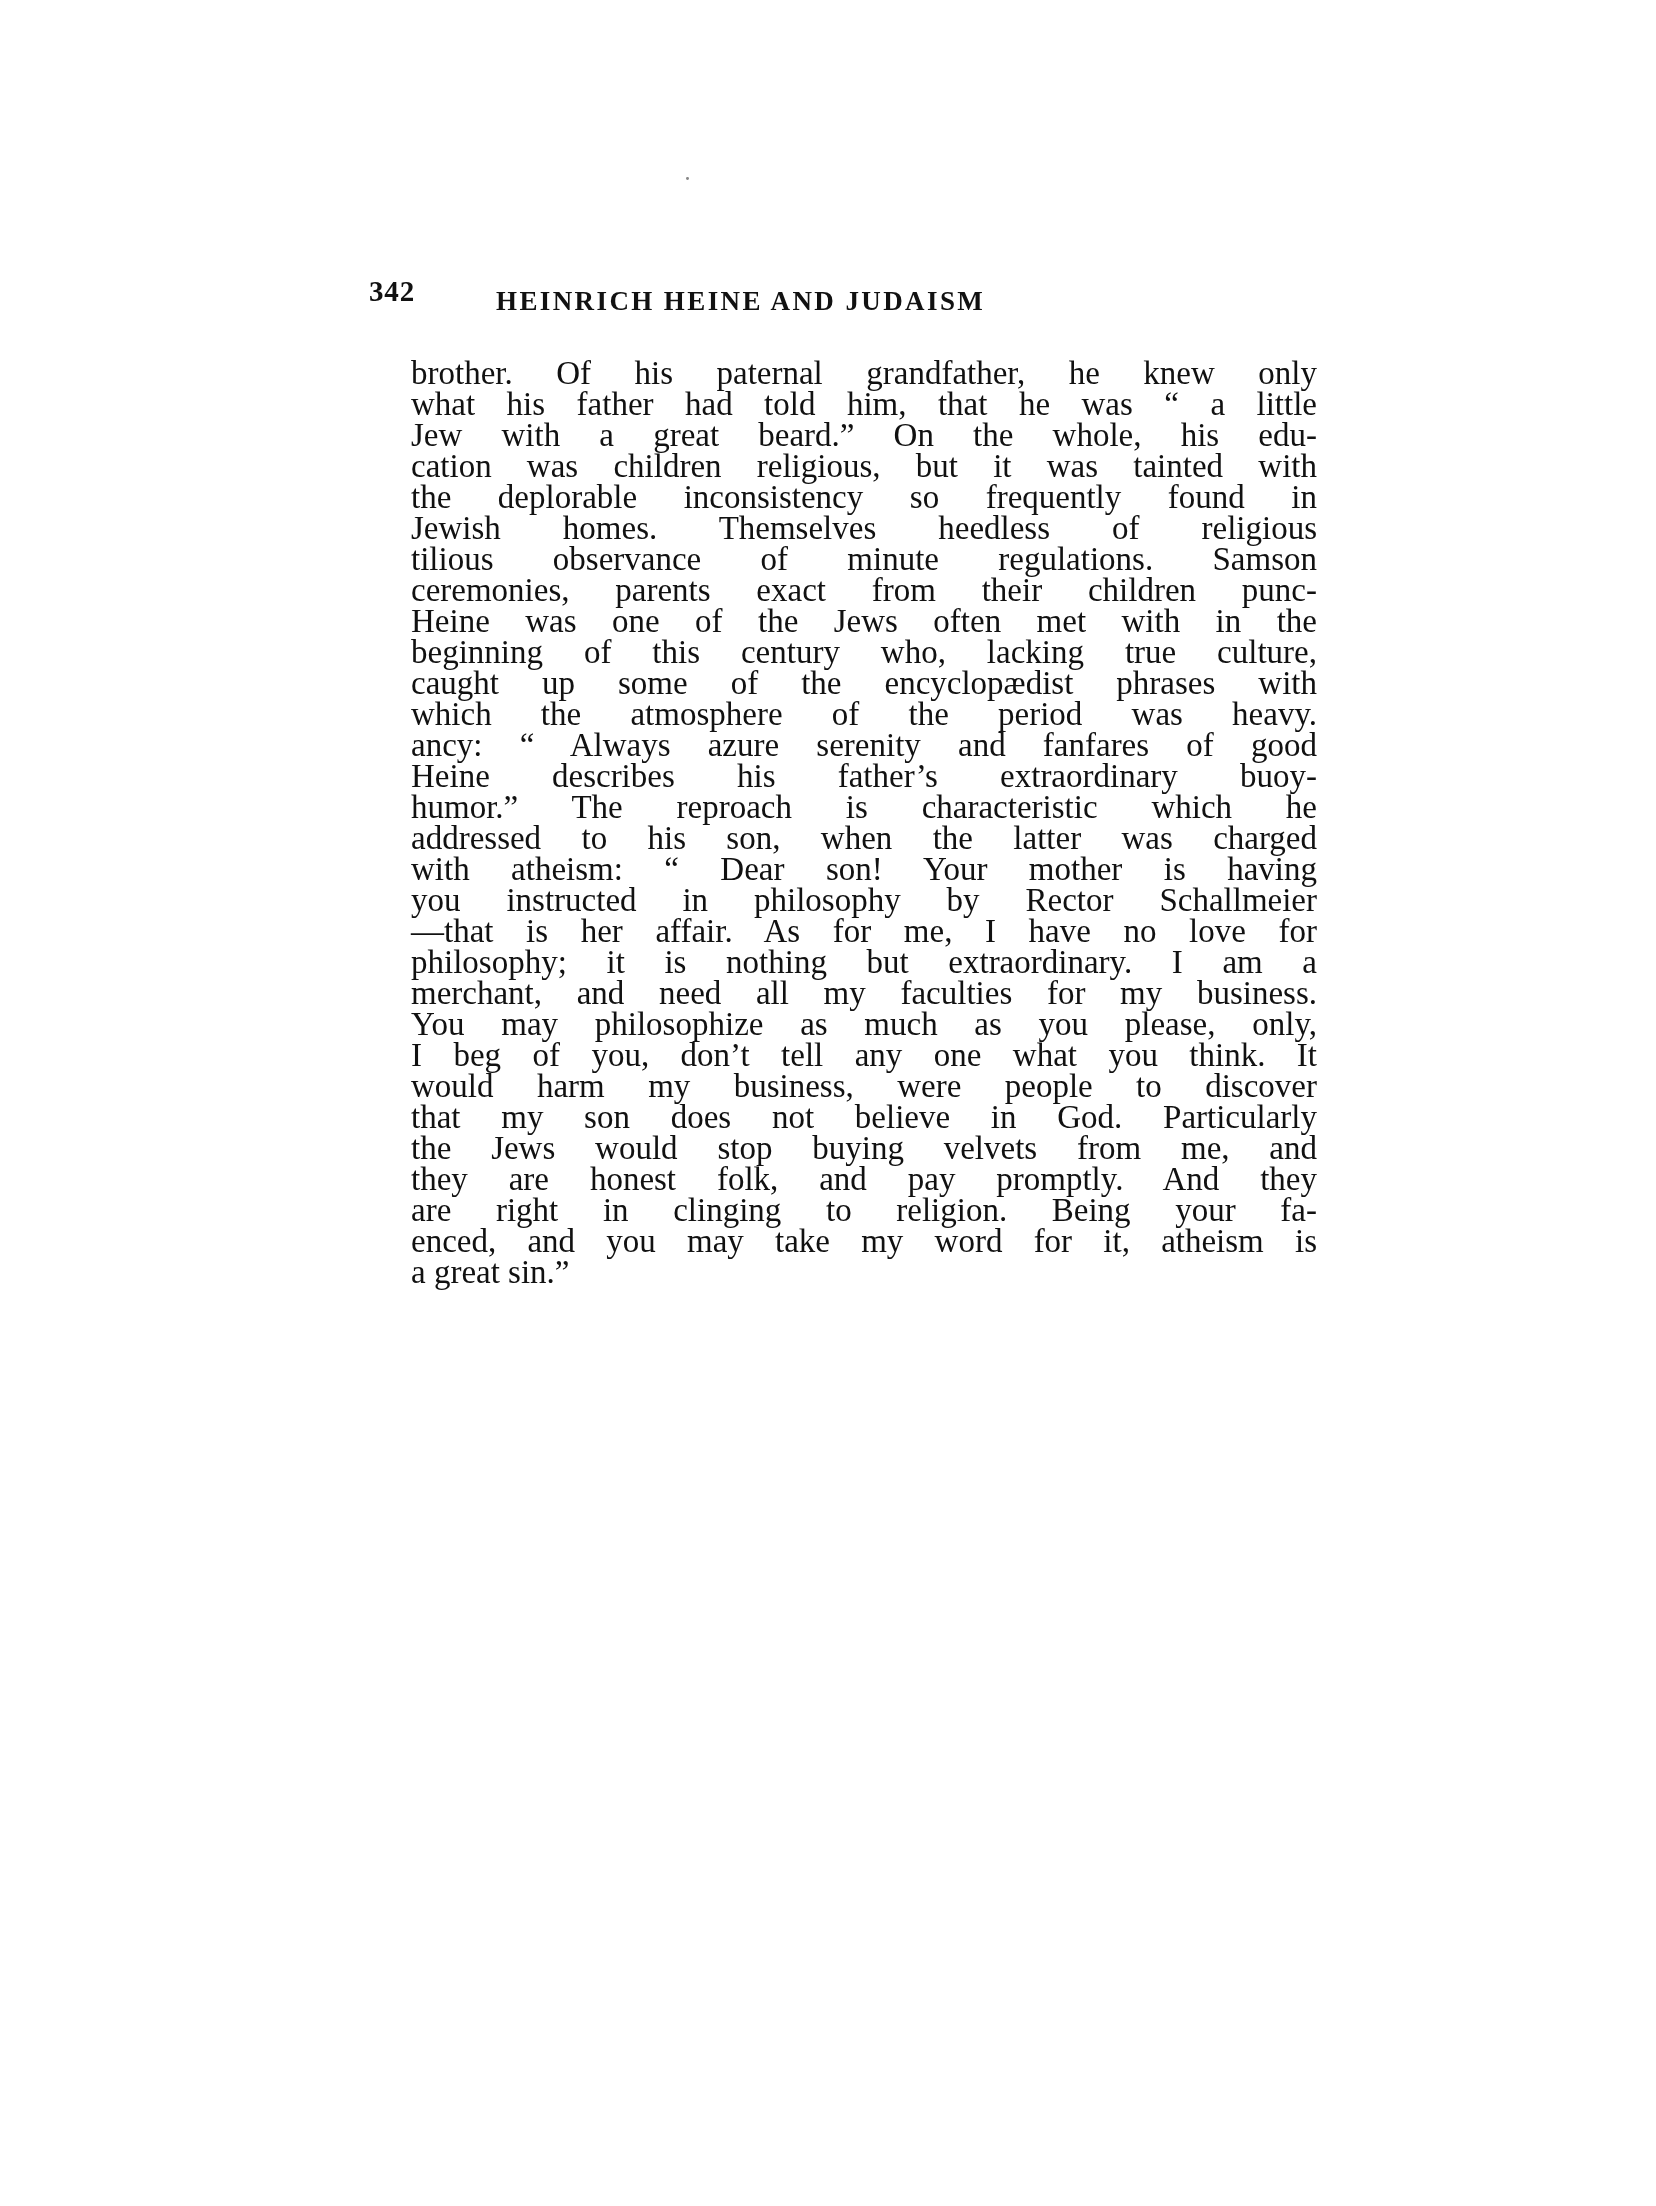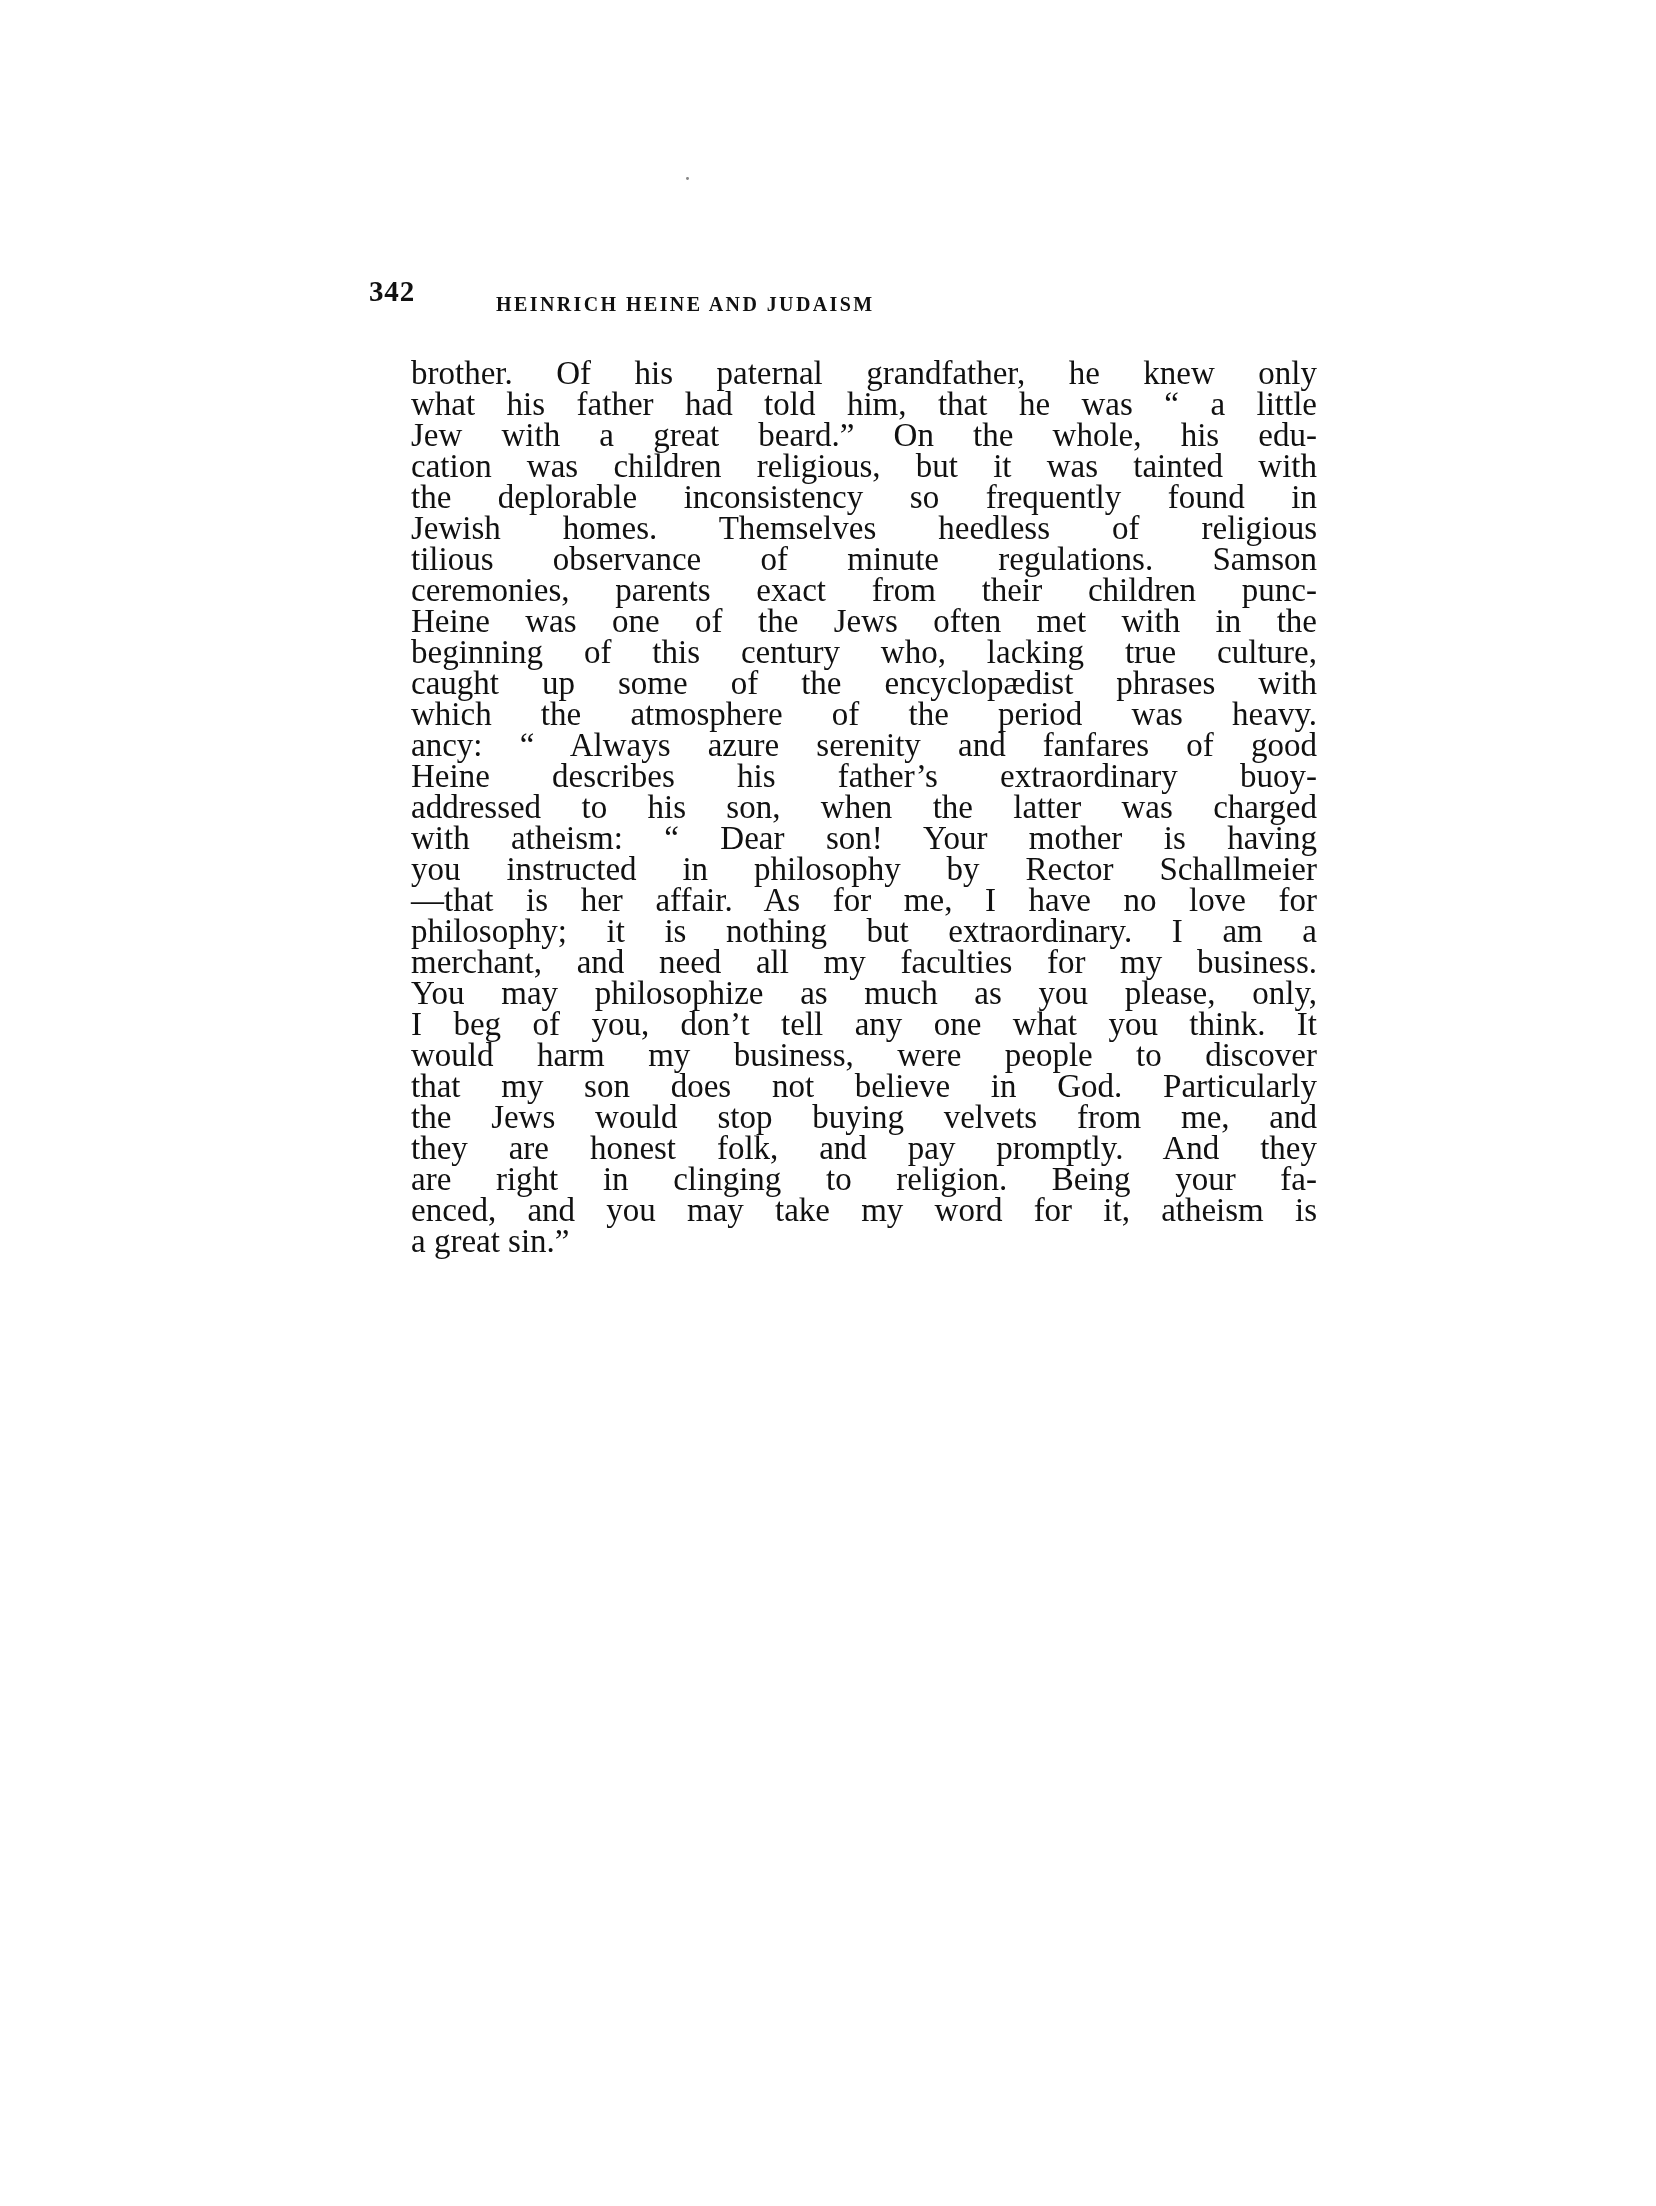--- a/index.html
+++ b/index.html
@@ -1,21 +1,21 @@
 <!DOCTYPE html>
 <html style="font-size:15px"><head>
 <meta charset="utf-8">
 <style>
   html, body { margin: 0; padding: 0; background: #ffffff; }
   body { width: 1656px; height: 2206px; position: relative; overflow: hidden; }
   .page { position: absolute; left: 0; top: 0; width: 1536px; height: 2206px; background: #ffffff; color: #111111; }
   .speck { position: absolute; left: 686px; top: 177px; width: 2.8px; height: 2.8px; background: #888; border-radius: 50%; }
   .header { position: absolute; left: 367px; top: 275px; width: 913px; height: 38px; font-family: "Liberation Serif", "DejaVu Serif", serif; color: #111; }
   .pagenum { position: absolute; left: 1.9px; top: 0; font-size: 29px; font-weight: bold; letter-spacing: 0.9px; }
-  .runhead { position: absolute; left: 129px; top: 18px; font-size: 20px; font-weight: bold; letter-spacing: 2.4px; }
+  .runhead { position: absolute; left: 129px; top: 11px; font-size: 27px; font-weight: bold; letter-spacing: 2.4px; }
   .body { position: absolute; left: 370px; top: 358px; width: 906px; font-family: "Liberation Serif", "DejaVu Serif", serif; font-size: 33px; color: #111; margin-left: 41px; }
   .line { display: block; height: 31px; line-height: 31px; white-space: nowrap; text-align: justify; text-align-last: justify; }
   .line.last { text-align-last: left; }
 </style>
 </head>
 <body>
 
 <div class="page">
   <div class="speck"></div>
 
@@ -32,20 +32,21 @@
     <span class="line">the deplorable inconsistency so frequently found in</span>
     <span class="line">Jewish homes.  Themselves heedless of religious</span>
     <span class="line">tilious observance of minute regulations.  Samson</span>
     <span class="line">ceremonies, parents exact from their children punc-</span>
     <span class="line">Heine was one of the Jews often met with in the</span>
     <span class="line">beginning of this century who, lacking true culture,</span>
     <span class="line">caught up some of the encyclopædist phrases with</span>
     <span class="line">which the atmosphere of the period was heavy.</span>
     <span class="line">ancy:  “ Always azure serenity and fanfares of good</span>
     <span class="line">Heine describes his father’s extraordinary buoy-</span>
+    <span class="line">humor.”  The reproach is characteristic which he</span>
     <span class="line">addressed to his son, when the latter was charged</span>
     <span class="line">with atheism: “ Dear son!  Your mother is having</span>
     <span class="line">you instructed in philosophy by Rector Schallmeier</span>
     <span class="line">—that is her affair.  As for me, I have no love for</span>
     <span class="line">philosophy; it is nothing but extraordinary.  I am a</span>
     <span class="line">merchant, and need all my faculties for my business.</span>
     <span class="line">You may philosophize as much as you please, only,</span>
     <span class="line">I beg of you, don’t tell any one what you think.  It</span>
     <span class="line">would harm my business, were people to discover</span>
     <span class="line">that my son does not believe in God.  Particularly</span>

